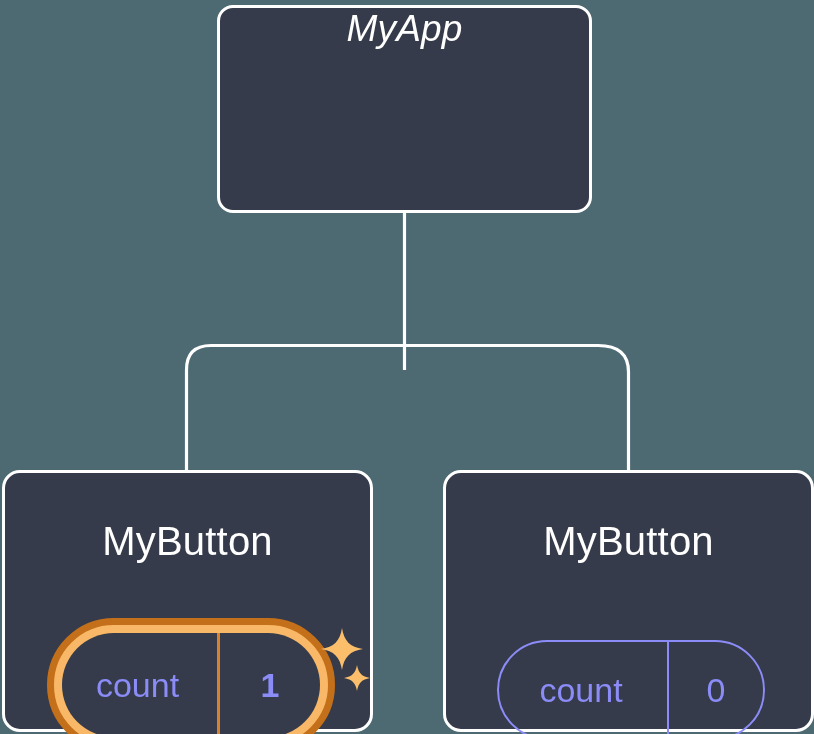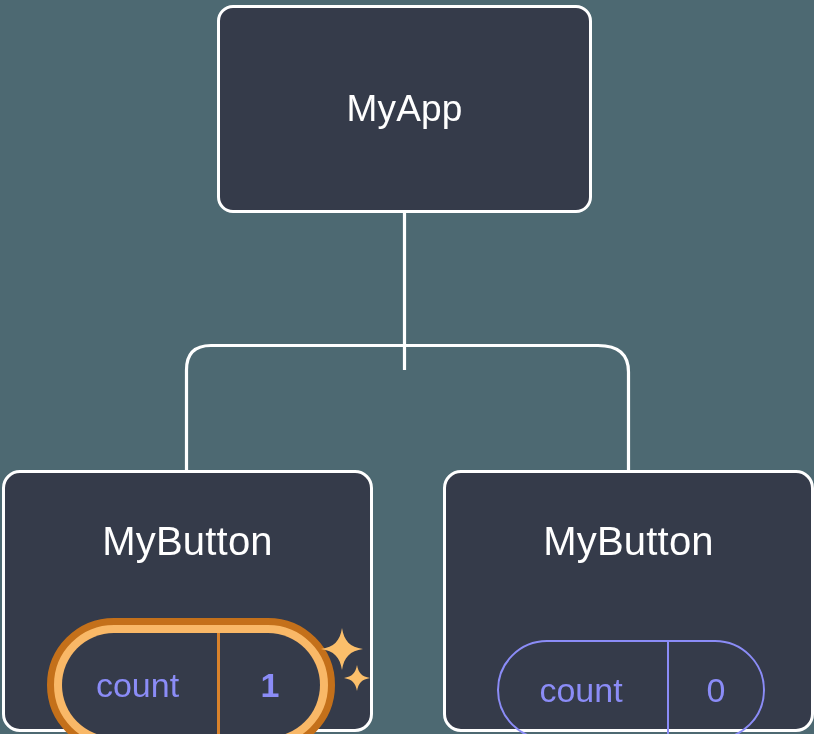--- a/index.html
+++ b/index.html
@@ -44,21 +44,21 @@
     font-weight: 400;
     letter-spacing: 0.2px;
     white-space: nowrap;
   }
 
   #node-app {
     left: 217px;
     top: 5px;
     width: 375px;
     height: 208px;
-    justify-content: center;
+    font-style: italic;
   }
   #node-app .node-title { font-size: 37px; }
 
   #node-btn-left {
     left: 2px;
     top: 470px;
     width: 371px;
     height: 262px;
     border-radius: 18px;
   }

